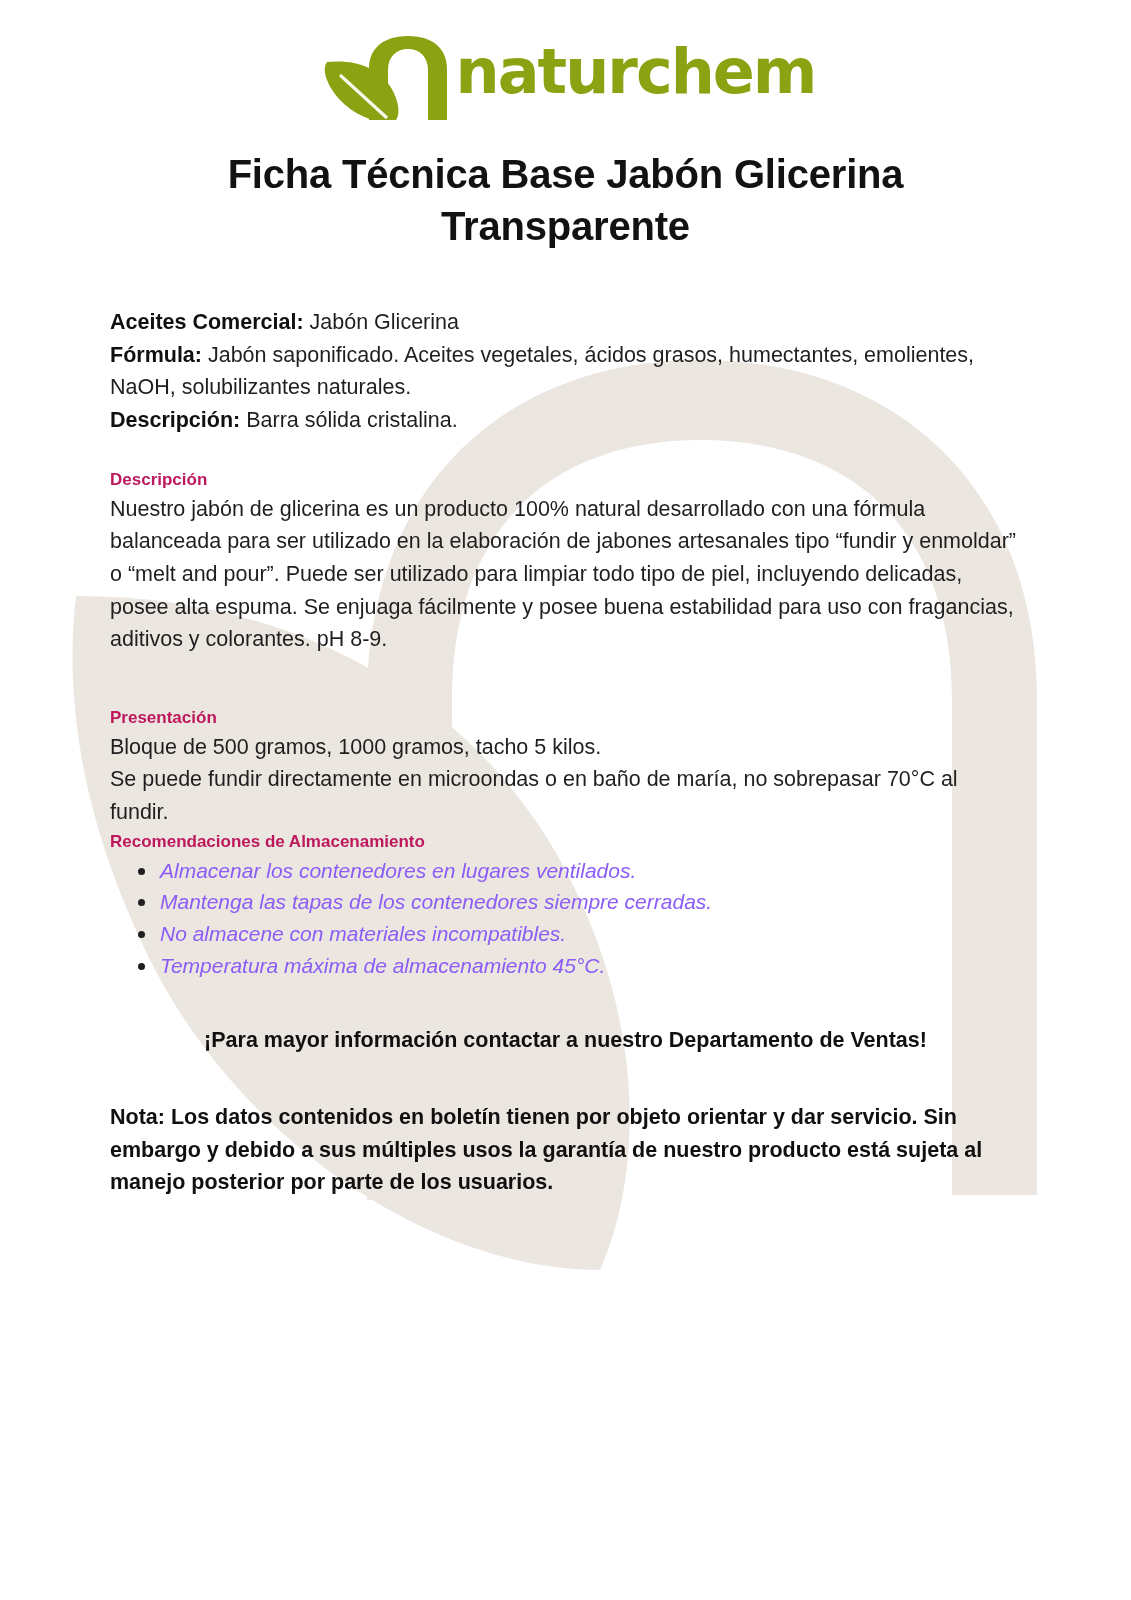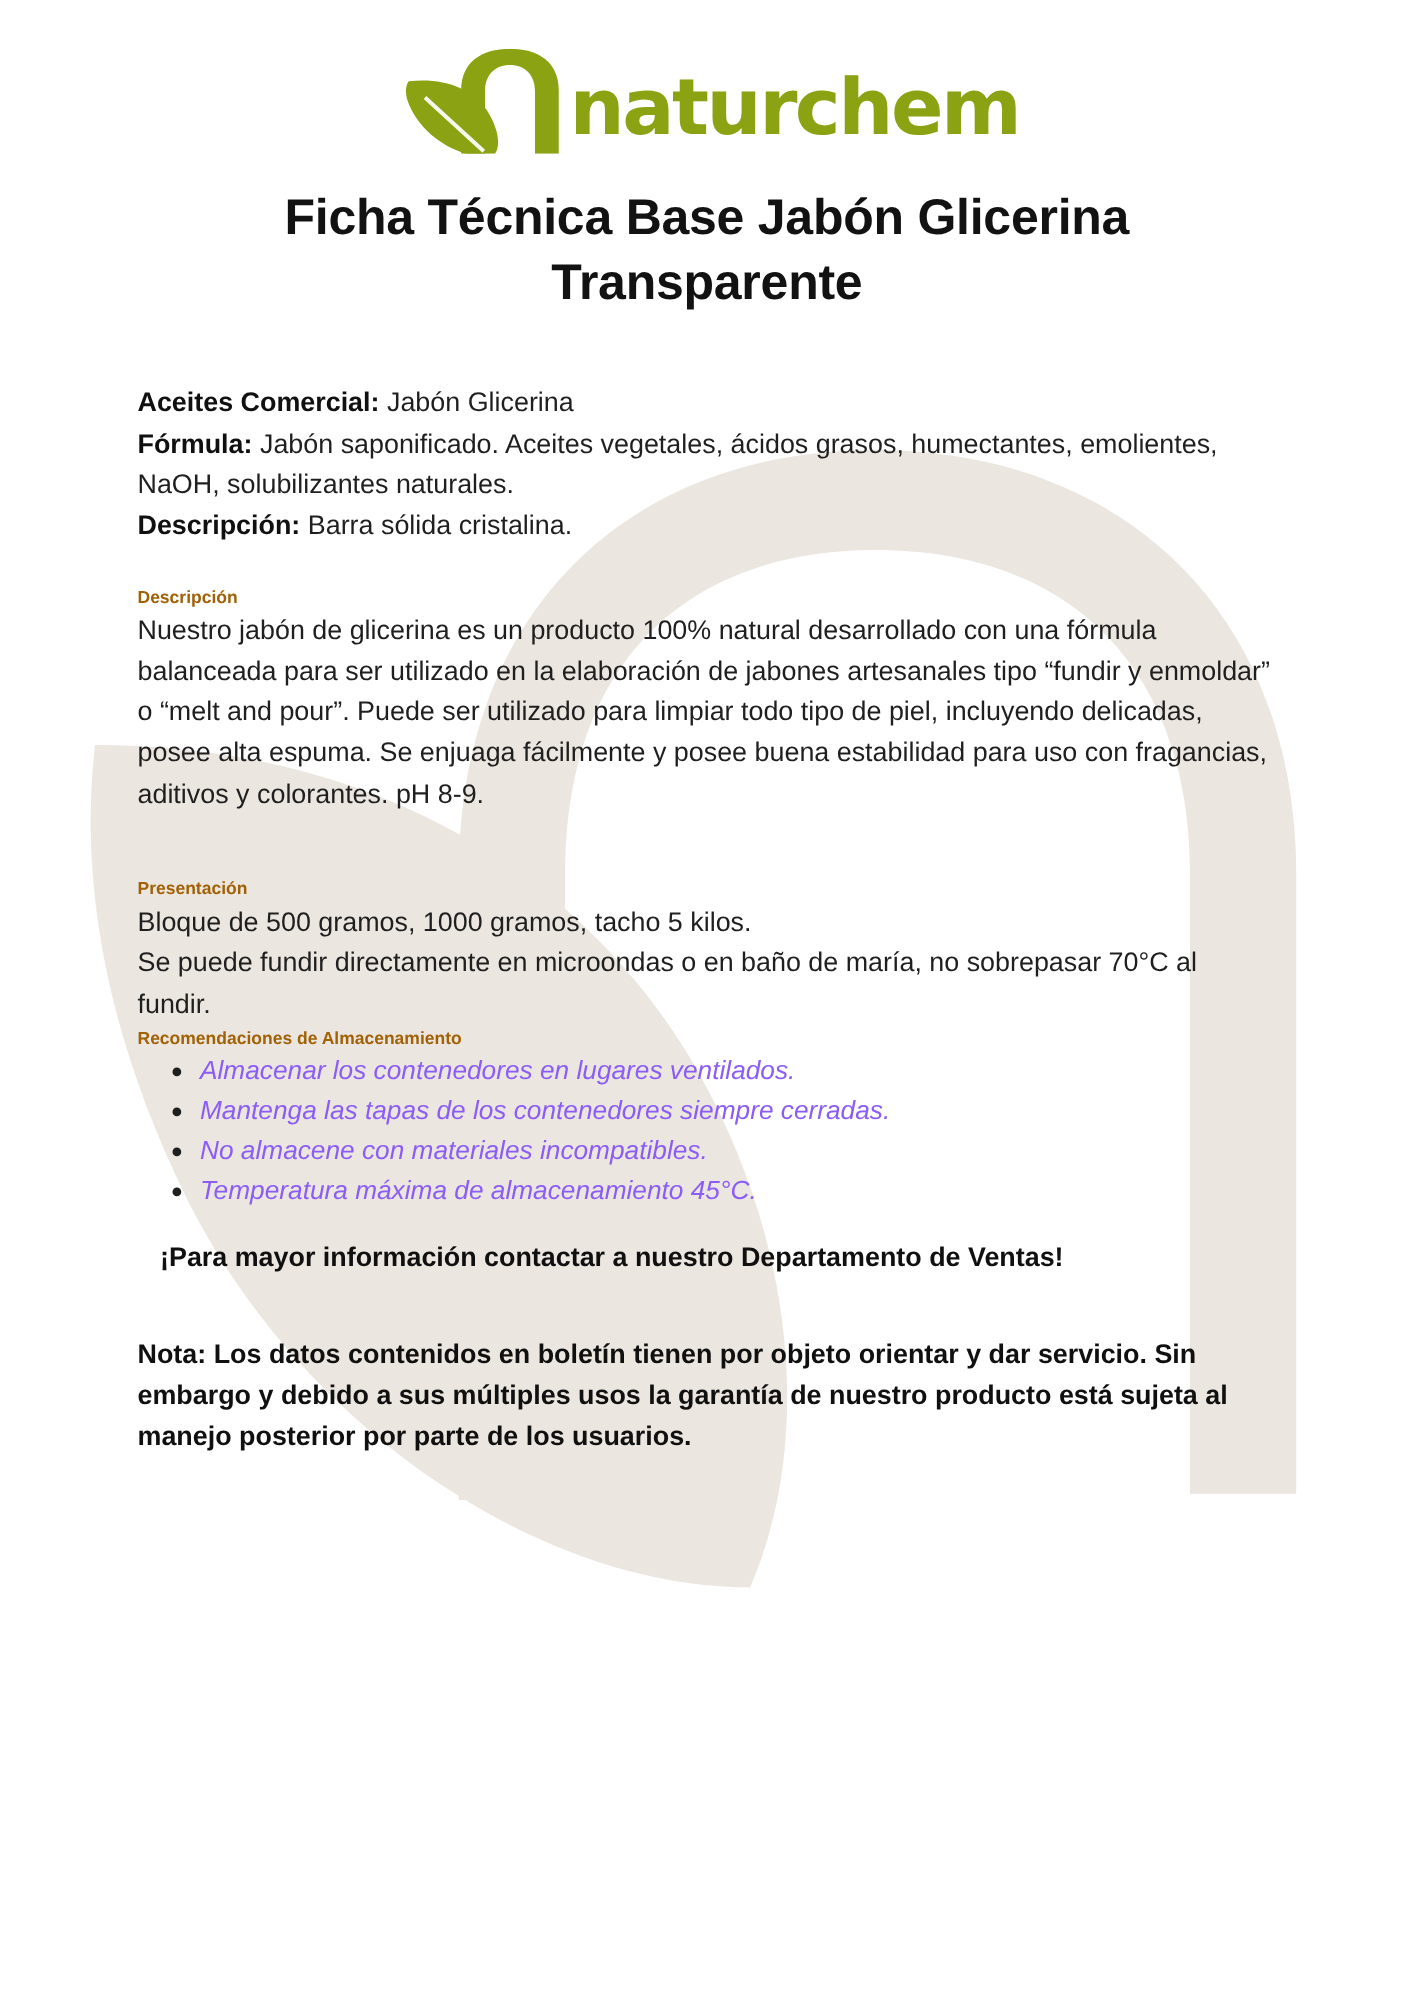--- a/index.html
+++ b/index.html
@@ -39,21 +39,21 @@
   
   #logo-block {
     padding-top: 30px;
     height: 96px;
     display: flex;
     align-items: center;
     justify-content: center;
   }
   #logo-wrap {
     display: flex;
-    align-items: flex-end;
+    align-items: center;
     height: 90px;
   }
   .logo-mark {
     display: block;
   }
   .logo-word {
     font-family: "DejaVu Sans", sans-serif;
     font-weight: 700;
     font-size: 62px;
     letter-spacing: -2px;
@@ -81,23 +81,23 @@
     font-size: 21.5px;
     line-height: 1.52;
     color: #1f1f1f;
     font-weight: 400;
   }
   .lbl {
     font-weight: 700;
     color: #101010;
   }
   .sec-head {
-    font-size: 14px;
-    font-weight: 700;
-    color: #a16207;
+    font-size: 17px;
+    font-weight: 700;
+    color: #be185d;
     line-height: 1.52;
     margin: 0;
   }
 
   #meta-block { margin-top: 54px; }
   #meta-block p { margin: 0; }
 
   #desc-block { margin-top: 30px; }
   #desc-block p { margin: 0; }
 
@@ -124,22 +124,22 @@
     position: absolute;
     left: 6px;
     top: 13px;
     width: 7px;
     height: 7px;
     border-radius: 50%;
     background: #1f1f1f;
   }
 
   #contact-block {
-    margin-top: 22px;
-    text-align: left;
+    margin-top: 42px;
+    text-align: center;
     font-size: 21.5px;
     font-weight: 700;
     line-height: 1.52;
     color: #101010;
     padding: 0 18px;
   }
 
   #note-block {
     margin-top: 44px;
     font-size: 21.5px;

